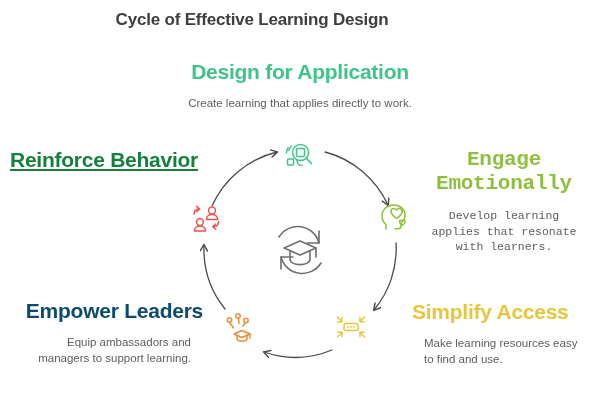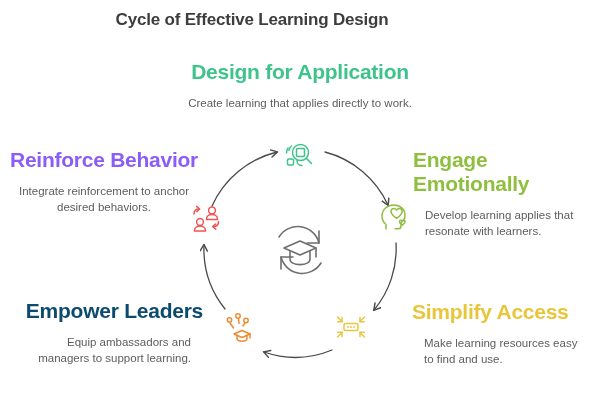--- a/index.html
+++ b/index.html
@@ -65,21 +65,21 @@
   }
   .node-desc {
     font-size: 11.5px;
     line-height: 1.35;
     color: #5d5d5d;
     margin: 12px;
   }
 
   
   .t-design   { left: 160px; top: 60px;  width: 280px; text-align: center; }
-  .t-engage   { left: 413px; top: 148px; width: 182px; text-align: left; }
+  .t-engage   { left: 413px; top: 148px; width: 182px; text-align: center; font-family: Liberation Mono, monospace; }
   .t-simplify { left: 412px; top: 300px; width: 186px; text-align: left; }
   .t-empower  { left: 14px;  top: 299px; width: 189px; text-align: right; }
   .t-reinforce{ left: 6px;   top: 148px; width: 196px; text-align: center; }
 
   .center-icon {
     position: absolute;
     left: 300px;
     top: 250px;
     width: 74px;
     height: 74px;
@@ -225,17 +225,16 @@
     <div class="node-title" style="color:#e8c63c;">Simplify Access</div>
     <div class="node-desc">Make learning resources easy to find and use.</div>
   </div>
 
   <div class="node-text t-empower">
     <div class="node-title" style="color:#0c4a6e;">Empower Leaders</div>
     <div class="node-desc">Equip ambassadors and managers to support learning.</div>
   </div>
 
   <div class="node-text t-reinforce">
-    <div class="node-title" style="color:#8b5cf6;">Reinforce Behavior</div>
-    <div class="node-desc">Integrate reinforcement to anchor desired behaviors.</div>
+    <div class="node-title" style="color:#15803d;text-decoration:underline;">Reinforce Behavior</div>
   </div>
 
 </div>
 
 </body></html>

